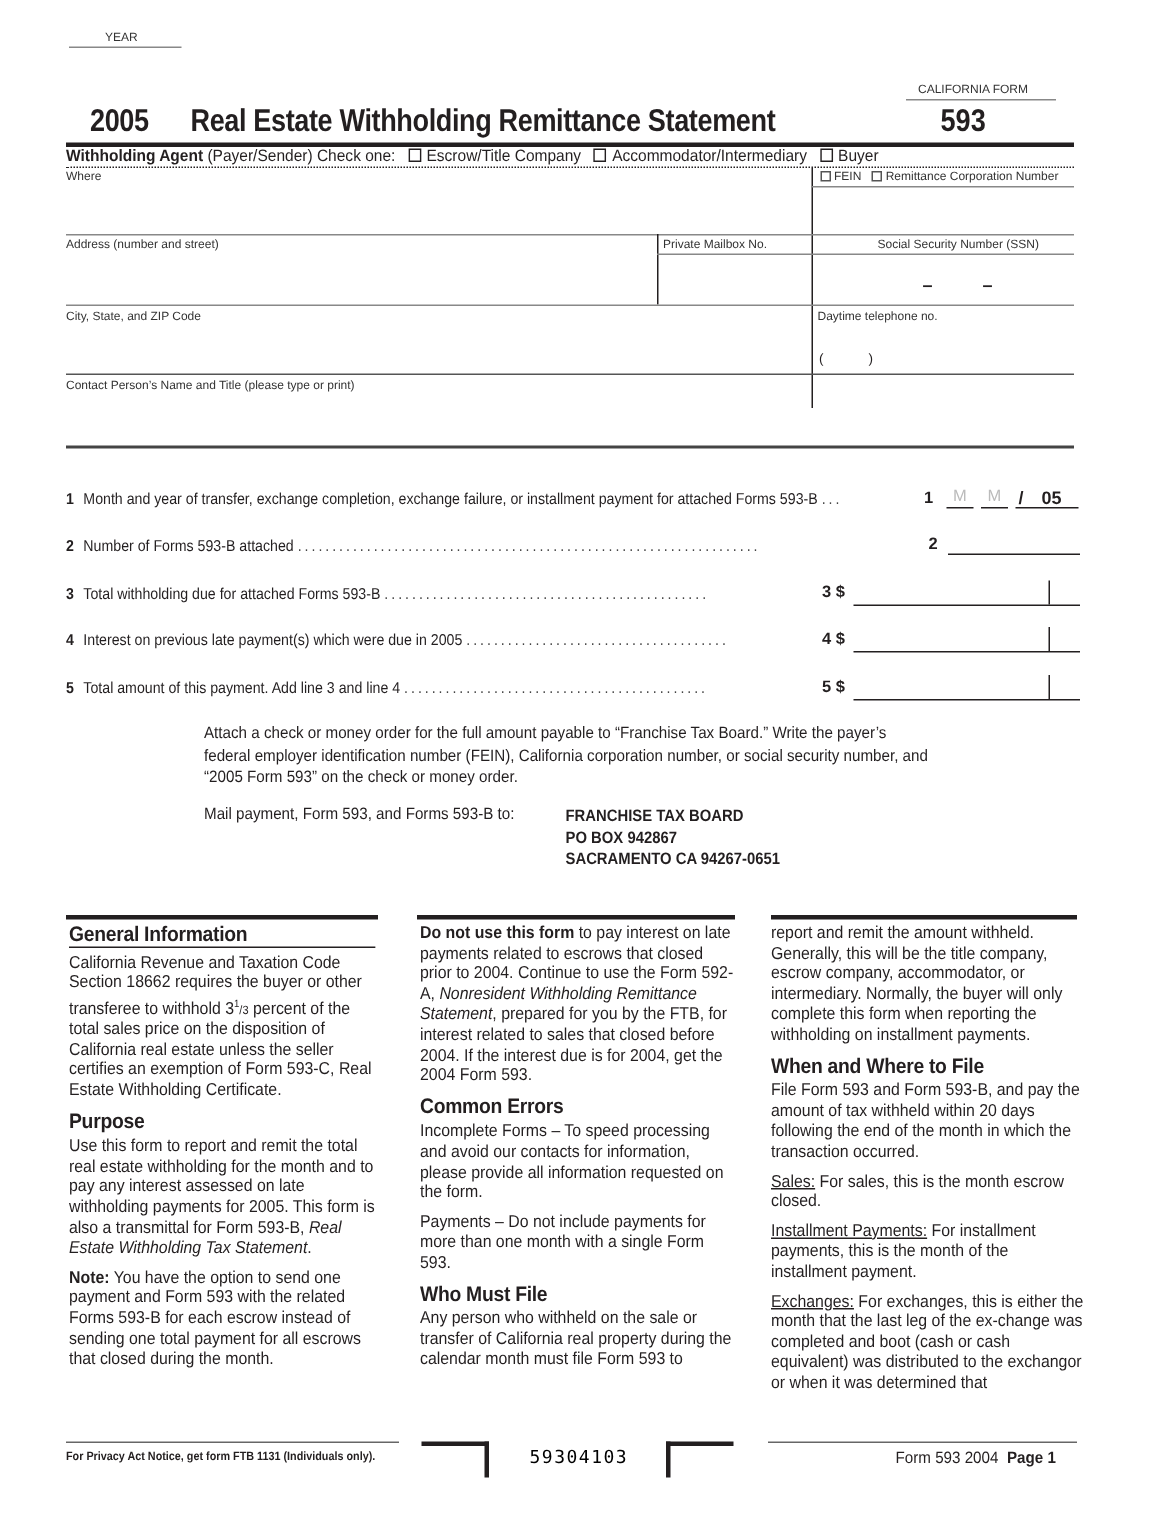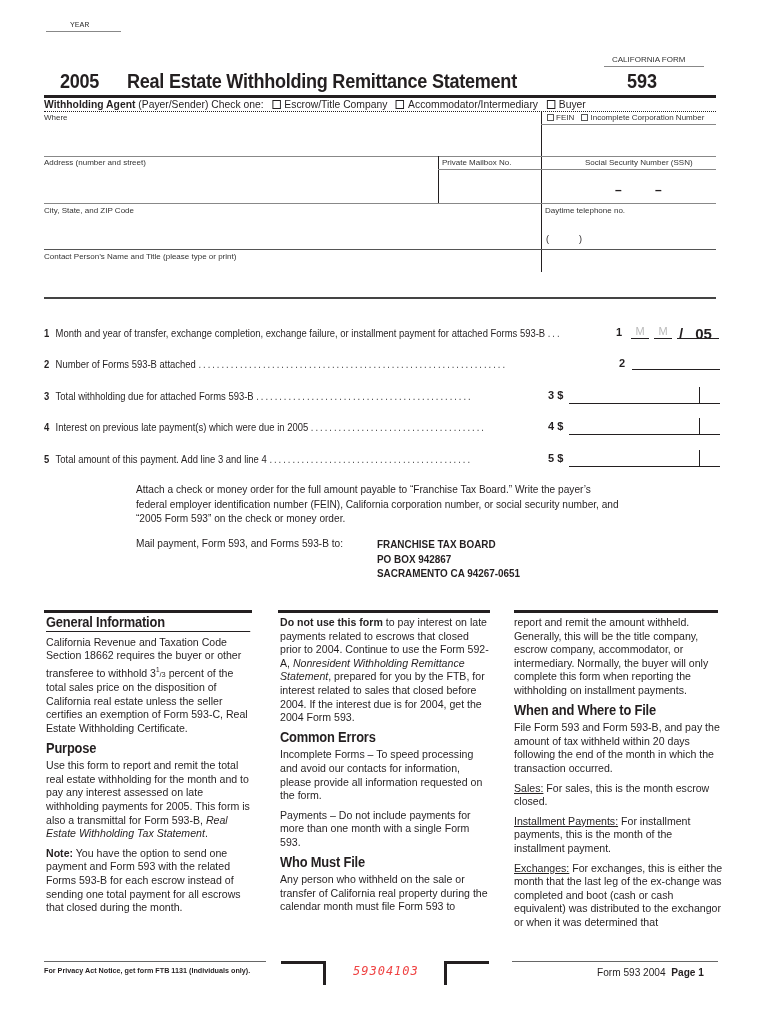--- a/index.html
+++ b/index.html
@@ -19,21 +19,21 @@
   .amtsep { position: absolute; width: 1px; height: 16px; background: #231f20; }
   .col { position: absolute; font-size: 11.5px; line-height: 13.6px; transform: scaleX(0.92); transform-origin: left top; }
   .col p { margin: 0 0 6px 0; }
   .col h3 { font-size: 14px; font-weight: bold; margin: 0 0 4px 0; letter-spacing: -0.2px; }
   .ul { text-decoration: underline; }
   .ph { color: #bbb; }
 </style>
 </head>
 <body>
 
-<div class="abs tiny" style="left:70px;top:20px;font-family:Liberation Mono, monospace;">YEAR</div>
+<div class="abs tiny" style="left:70px;top:20px;">YEAR</div>
 <div class="hr" style="left:46px;top:31px;width:75px;height:1px;background:#888;"></div>
 <div class="abs tiny" style="left:612px;top:55px;">CALIFORNIA FORM</div>
 <div class="hr" style="left:604px;top:66px;width:100px;height:1px;background:#888;"></div>
 
 <div class="abs title" style="left:60px;top:69px;">2005</div>
 <div class="abs title" style="left:127px;top:69px;">Real Estate Withholding Remittance Statement</div>
 <div class="abs formno" style="left:627px;top:69px;">593</div>
 
 <div class="hr" style="left:44px;top:95px;width:672px;height:3px;"></div>
 
@@ -44,21 +44,21 @@
   <span class="box"></span><span>Accommodator/Intermediary</span>
   <span class="box"></span><span>Buyer</span>
 </div>
 <div class="hr" style="left:44px;top:111px;width:672px;height:1px;border-top:1px dotted #231f20;background:none;"></div>
 
 <div class="abs tiny" style="left:44px;top:113px;">Where</div>
 <div class="abs" style="left:44px;top:122px;width:496px;height:30px;"></div>
 <div class="vr" style="left:541px;top:112px;height:160px;"></div>
 <div class="abs tiny" style="left:545px;top:113px;white-space:nowrap;">
   <span class="sbox"></span><span>FEIN</span>
-  <span class="sbox" style="margin-left:5px;"></span><span>Incomplete Corporation Number</span>
+  <span class="sbox" style="margin-left:5px;"></span><span>Remittance Corporation Number</span>
 </div>
 <div class="hr" style="left:541px;top:124px;width:175px;height:1px;background:#888;"></div>
 <div class="abs" style="left:543px;top:126px;width:172px;height:28px;"></div>
 
 <div class="hr" style="left:44px;top:156px;width:672px;height:1px;background:#888;"></div>
 
 <div class="abs tiny" style="left:44px;top:158px;">Address (number and street)</div>
 <div class="abs" style="left:44px;top:168px;width:392px;height:30px;"></div>
 <div class="vr" style="left:438px;top:156px;height:47px;"></div>
 <div class="abs tiny" style="left:442px;top:158px;">Private Mailbox No.</div>
@@ -82,21 +82,21 @@
 <div class="abs" style="left:44px;top:262px;width:672px;height:32px;"></div>
 <div class="hr" style="left:44px;top:297px;width:672px;height:2px;background:#444;"></div>
 
 <div class="line-item" style="top:327px;">
   <b>1</b><span>Month and year of transfer, exchange completion, exchange failure, or installment payment for attached Forms 593-B</span>
   <span class="dots">...</span>
 </div>
 <div class="abs" style="left:616px;top:326px;font-size:11px;font-weight:bold;">1</div>
 <div class="abs" style="left:631px;top:325px;width:18px;height:13px;border-bottom:1px solid #231f20;text-align:center;font-size:11px;"><span class="ph">M</span></div>
 <div class="abs" style="left:654px;top:325px;width:18px;height:13px;border-bottom:1px solid #231f20;text-align:center;font-size:11px;"><span class="ph">M</span></div>
-<div class="abs" style="left:677px;top:325px;width:42px;height:13px;border-bottom:1px solid #231f20;font-size:15px;font-weight:bold;">
+<div class="abs" style="left:677px;top:325px;width:42px;height:13px;border-bottom:1px solid #231f20;font-size:12px;font-weight:bold;">
   <span style="margin-left:2px;">/</span><span style="margin-left:12px;">05</span>
 </div>
 
 <div class="line-item" style="top:358px;">
   <b>2</b><span>Number of Forms 593-B attached</span>
   <span class="dots">...................................................................</span>
 </div>
 <div class="abs" style="left:619px;top:357px;font-size:11px;font-weight:bold;">2</div>
 <div class="abs" style="left:632px;top:356px;width:88px;height:13px;border-bottom:1px solid #231f20;"></div>
 
@@ -159,19 +159,19 @@
   <p>File Form 593 and Form 593-B, and pay the amount of tax withheld within 20 days following the end of the month in which the transaction occurred.</p>
   <p><span class="ul">Sales:</span><span>  For sales, this is the month escrow closed.</span></p>
   <p><span class="ul">Installment Payments:</span><span>  For installment payments, this is the month of the installment payment.</span></p>
   <p><span class="ul">Exchanges:</span><span>  For exchanges, this is either the month that the last leg of the ex-change was completed and boot (cash or cash equivalent) was distributed to the exchangor or when it was determined that</span></p>
 </div>
 
 <div class="hr" style="left:44px;top:961px;width:222px;height:1px;background:#666;"></div>
 <div class="abs" style="left:44px;top:966px;font-size:8px;font-weight:bold;white-space:nowrap;transform:scaleX(0.9);transform-origin:left top;">For Privacy Act Notice, get form FTB 1131 (Individuals only).</div>
 <div class="hr" style="left:281px;top:961px;width:45px;height:3px;"></div>
 <div class="hr" style="left:323px;top:961px;width:3px;height:24px;"></div>
-<div class="abs" style="left:353px;top:964px;font-family:'DejaVu Sans Mono', monospace;font-size:12px;letter-spacing:1px;color:#ef4444;font-style:italic;">59304103</div>
+<div class="abs" style="left:353px;top:964px;font-family:'DejaVu Sans Mono', monospace;font-size:12px;letter-spacing:1px;color:#000000;">59304103</div>
 <div class="hr" style="left:444px;top:961px;width:45px;height:3px;"></div>
 <div class="hr" style="left:444px;top:961px;width:3px;height:24px;"></div>
 <div class="hr" style="left:512px;top:961px;width:206px;height:1px;background:#666;"></div>
 <div class="abs" style="left:597px;top:966px;font-size:11px;white-space:nowrap;transform:scaleX(0.92);transform-origin:left top;">
   <span>Form 593  2004</span>&nbsp;&nbsp;<b>Page 1</b>
 </div>
 
 </body></html>

